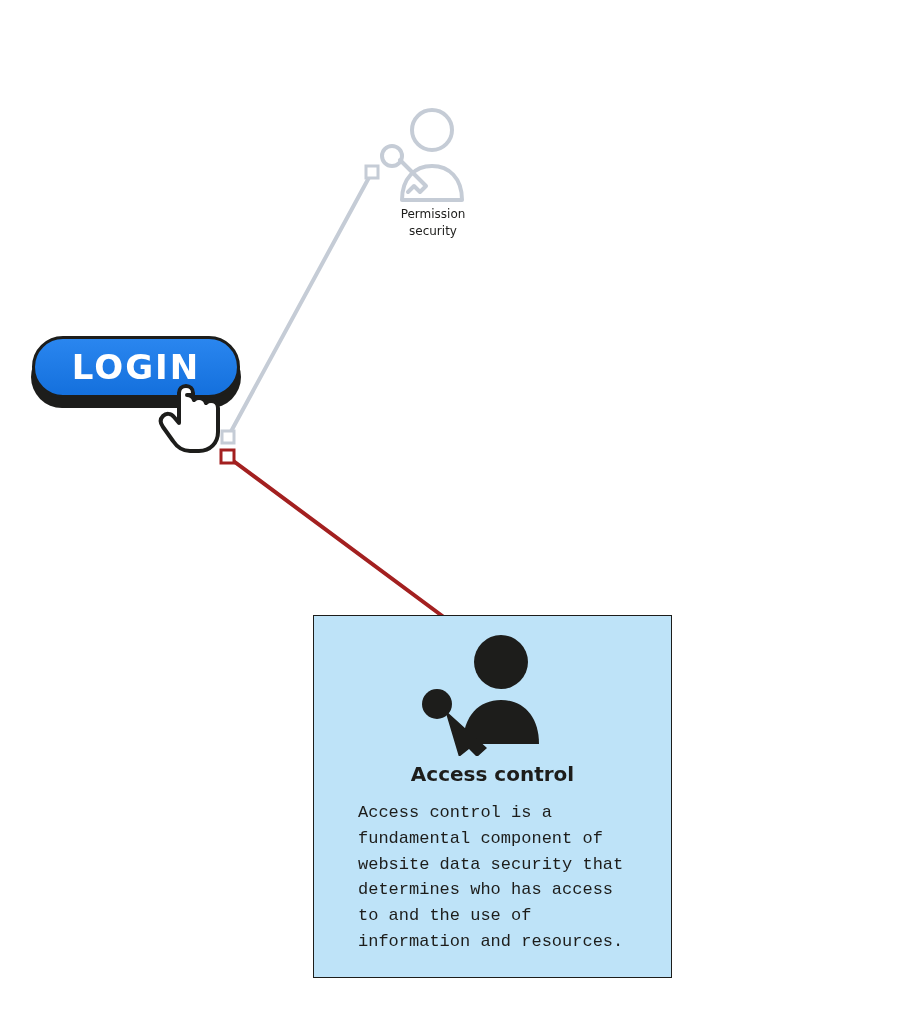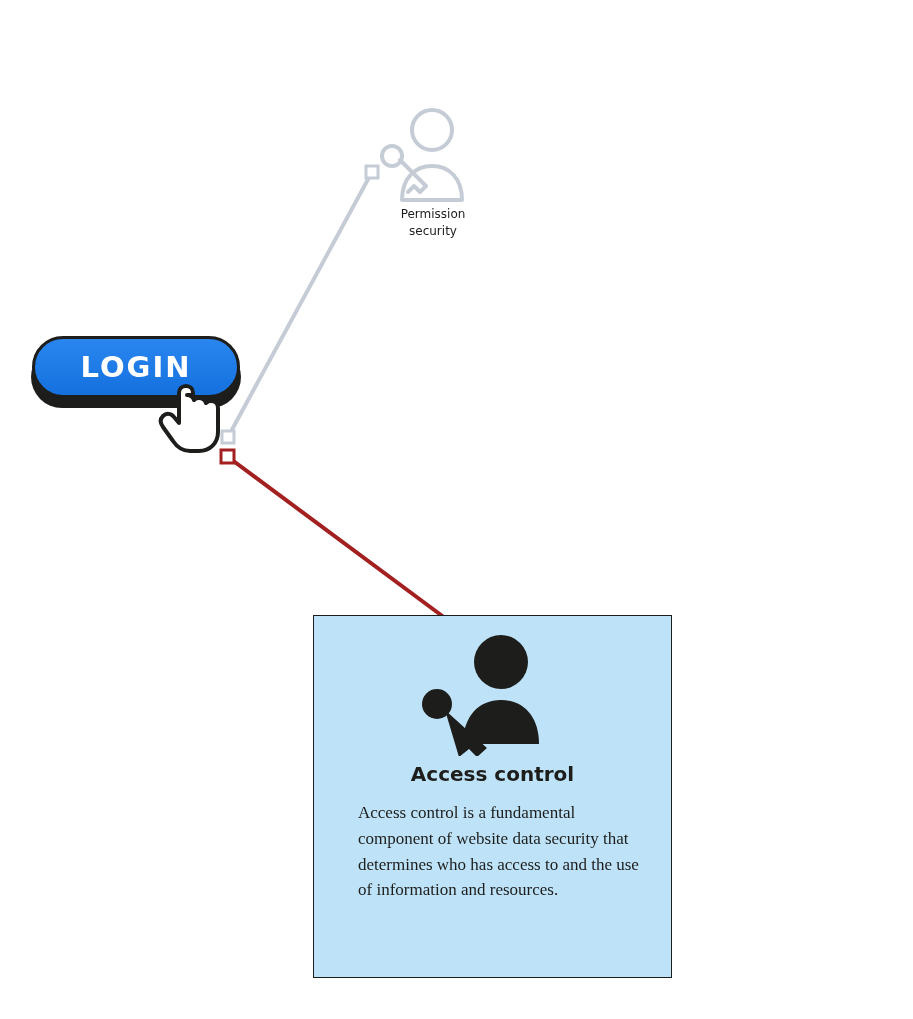--- a/index.html
+++ b/index.html
@@ -56,21 +56,21 @@
     background: #1f7ae0;
     background: linear-gradient(#2a86ef 0%, #1470dd 100%);
     border: 3px solid #1d1d1b;
     box-sizing: border-box;
     display: flex;
     align-items: center;
     justify-content: center;
     color: #ffffff;
     font-family: "DejaVu Sans", sans-serif;
     font-weight: bold;
-    font-size: 29px;
+    font-size: 34px;
     letter-spacing: 2px;
     cursor: pointer;
   }
 
   
   .cursor-hand {
     position: absolute;
     left: 158px;
     top: 378px;
     width: 70px;
@@ -116,21 +116,21 @@
   }
   .card-access .card-title {
     text-align: center;
     font-family: "DejaVu Sans", sans-serif;
     font-weight: bold;
     font-size: 20px;
     color: #1d1d1b;
     margin-top: 6px;
   }
   .card-access .card-body {
-    font-family: Liberation Serif, serif;
+    font-family: Liberation Mono, monospace;
     font-size: 17px;
     line-height: 1.52;
     color: #1d1d1b;
     padding: 14px 30px 0 44px;
   }
 </style>
 </head>
 <body>
 
 <div id="stage">

